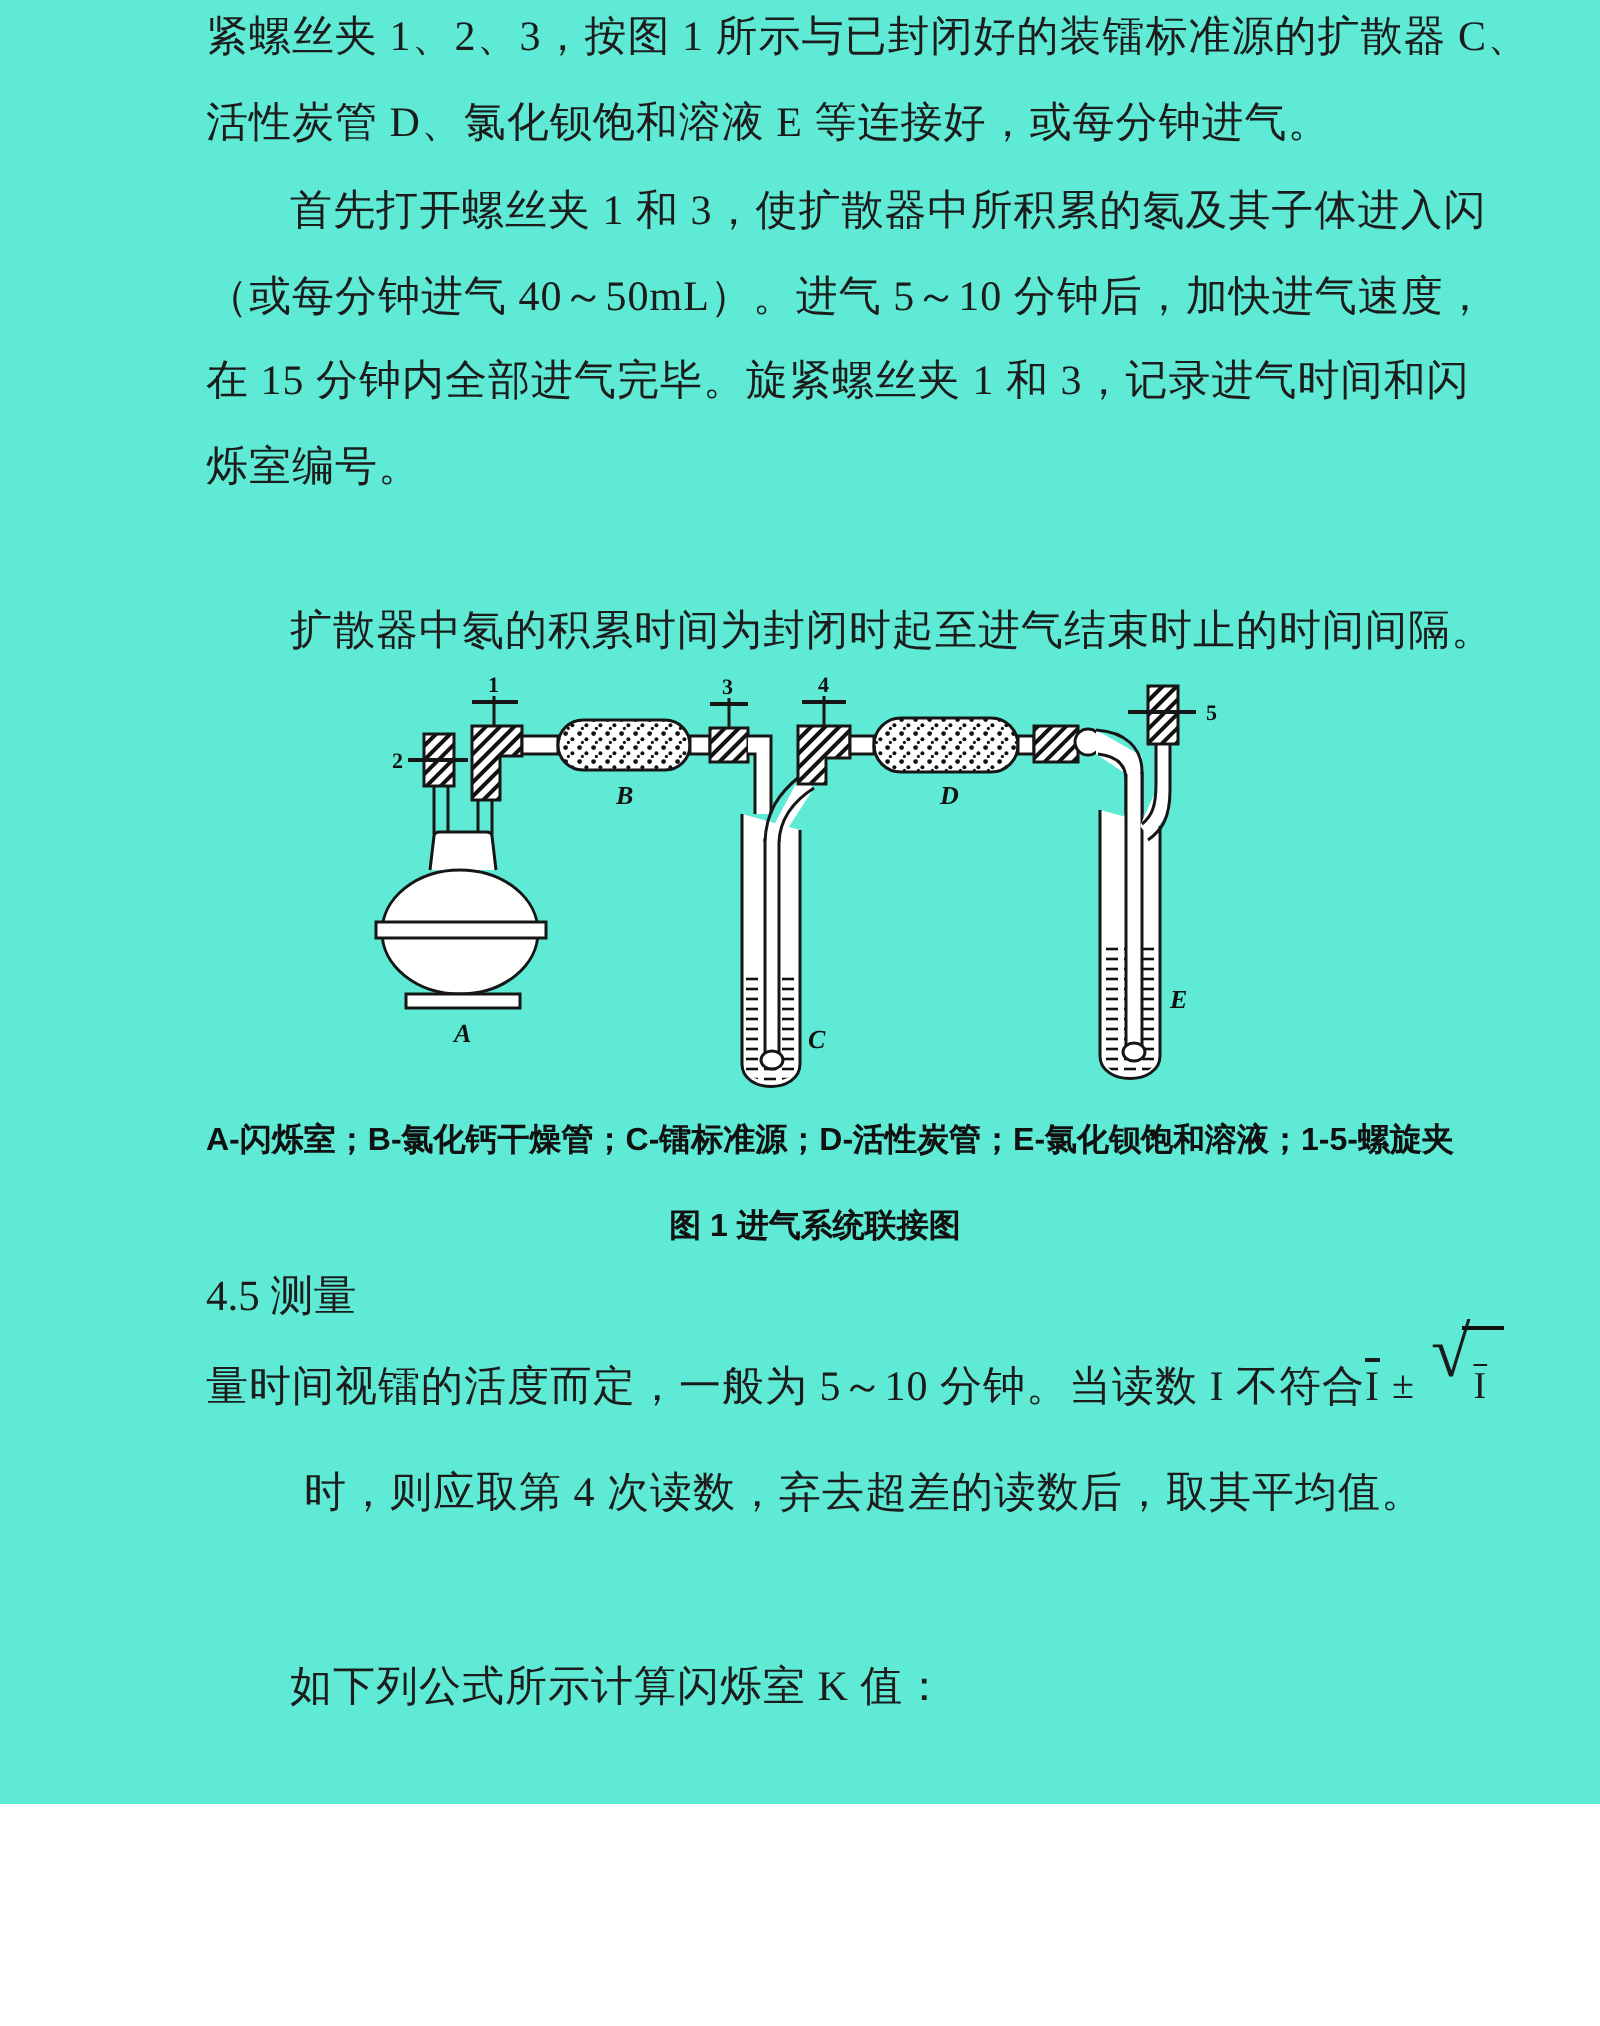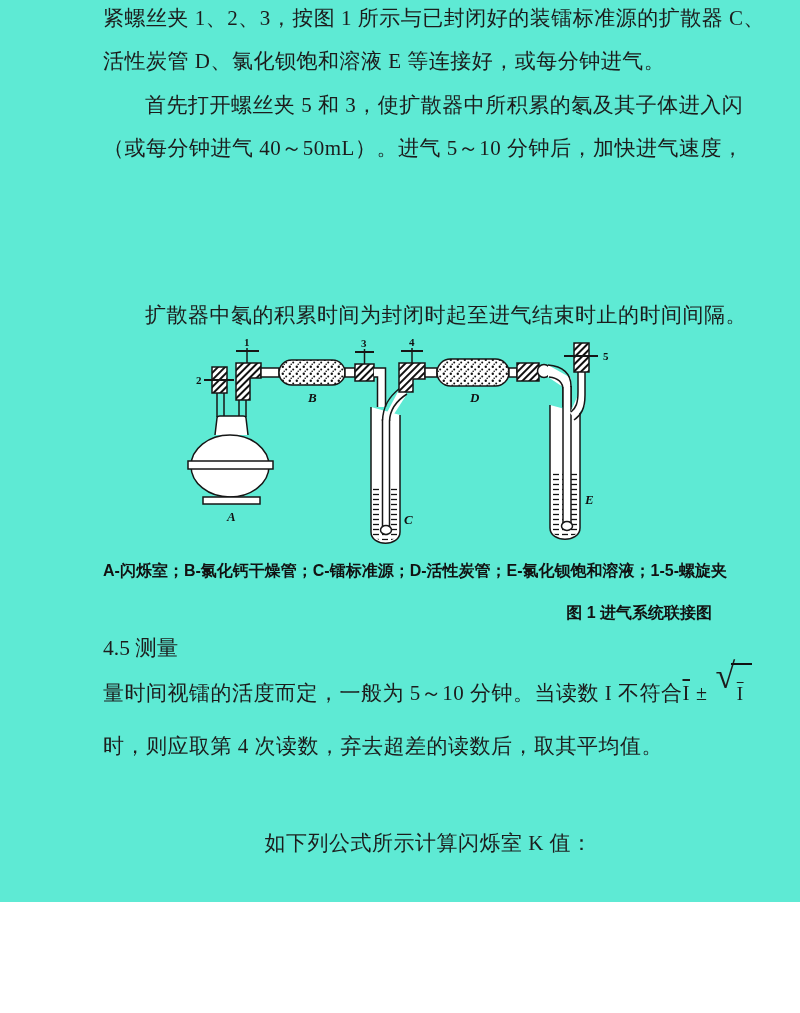--- a/index.html
+++ b/index.html
@@ -7,30 +7,30 @@
     position:relative;width:800px;height:902px;background:#5eead4;
     font-family:"Liberation Serif","DejaVu Serif",serif;color:#1c1c1c;overflow:hidden;
   }
   .text-col{position:absolute;left:103px;top:0;width:609px;}
   .para{position:absolute;left:0;width:100%;}
   .ln{
     display:block;font-size:21px;line-height:42.5px;white-space:nowrap;
     color:#1c1c1c;letter-spacing:0.5px;
   }
   .ln.full{text-align:justify;text-align-last:justify;}
-  .ln.ind{padding-left:42px;text-align:center;}
+  .ln.ind{padding-left:42px;}
   .flexline{display:flex;justify-content:space-between;align-items:center;height:53px;white-space:nowrap;}
-  .p4 .ln{line-height:53px;}
+  .p4 .ln{line-height:53px;text-align:right;}
   .heading{position:absolute;left:0;font-size:21.5px;line-height:30px;white-space:nowrap;text-align:right;}
   .caption{
     position:absolute;left:0;width:100%;font-family:"Liberation Sans","DejaVu Sans",sans-serif;
     font-weight:bold;font-size:16px;line-height:20px;white-space:nowrap;color:#111;
   }
   .fig-title{
-    position:absolute;left:0;width:100%;text-align:right;
+    position:absolute;left:0;width:100%;text-align:center;
     font-family:"Liberation Sans","DejaVu Sans",sans-serif;font-weight:bold;font-size:16px;color:#111;
   }
   .footer{
     position:absolute;left:104px;top:919px;font-size:18px;color:#333;
     display:flex;align-items:center;
   }
   .footer .dash{letter-spacing:0;color:#555;}
   .footer .pgnum{margin:0 16px;color:#222;font-size:19px;}
   
   .formula{display:inline-flex;align-items:center;font-size:21px;}
@@ -49,22 +49,24 @@
 
 <div class="page">
   <div class="text-col">
 
     <div class="para" style="top:-3px">
       <div class="ln full">紧螺丝夹 1、2、3，按图 1 所示与已封闭好的装镭标准源的扩散器 C、</div>
       <div class="ln">活性炭管 D、氯化钡饱和溶液 E 等连接好，或每分钟进气。</div>
     </div>
 
     <div class="para" style="top:84px">
-      <div class="ln full ind">首先打开螺丝夹 5 和 3，使扩散器中所积累的氡及其子体进入闪</div>
+      <div class="ln full ind">首先打开螺丝夹 1 和 3，使扩散器中所积累的氡及其子体进入闪</div>
       <div class="ln full">（或每分钟进气 40～50mL）。进气 5～10 分钟后，加快进气速度，</div>
+      <div class="ln full">在 15 分钟内全部进气完毕。旋紧螺丝夹 1 和 3，记录进气时间和闪</div>
+      <div class="ln">烁室编号。</div>
     </div>
 
     <div class="para" style="top:294px">
       <div class="ln ind">扩散器中氡的积累时间为封闭时起至进气结束时止的时间间隔。</div>
     </div>
 
     <div class="caption" style="top:561px">A-闪烁室；B-氯化钙干燥管；C-镭标准源；D-活性炭管；E-氯化钡饱和溶液；1-5-螺旋夹</div>
 
     <div class="fig-title" style="top:603px">图 1  进气系统联接图</div>
 

